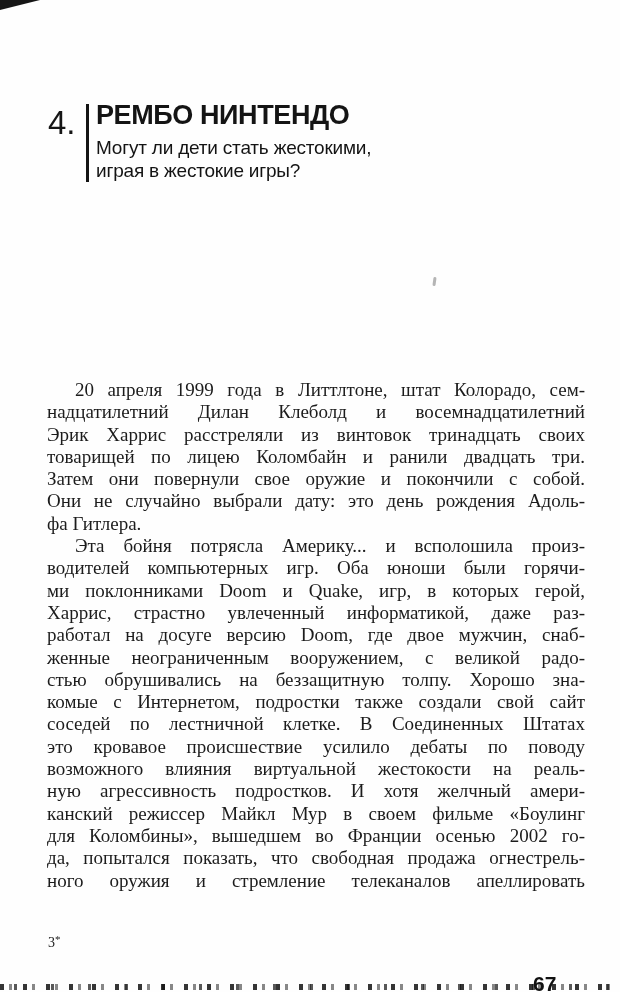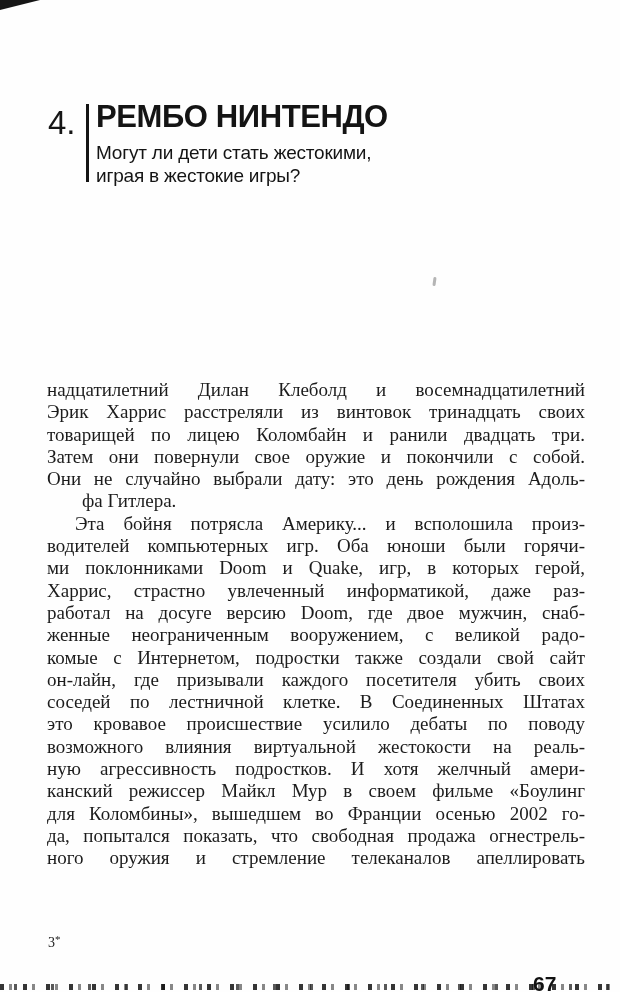--- a/index.html
+++ b/index.html
@@ -15,35 +15,35 @@
     position: absolute; left: 0; top: 5px;
     font-family: "Liberation Sans", sans-serif;
     font-size: 33px; line-height: 1; font-weight: 400; color: #161616;
   }
   .chapter-rule {
     position: absolute; left: 38px; top: 3px;
     width: 3px; height: 78px; background: #141414;
   }
   .chapter-titles { margin-left: 48px; font-family: "Liberation Sans", sans-serif; color: #141414; }
   .chapter-title {
-    margin: 0 0 7px 0; font-size: 31px; font-weight: 700;
+    margin: 0 0 7px 0; font-size: 27px; font-weight: 700;
     letter-spacing: -0.4px; line-height: 1.05; white-space: nowrap;
   }
   .chapter-subtitle {
     font-size: 19px; line-height: 23px; letter-spacing: -0.2px;
     font-weight: 400; white-space: nowrap;
   }
 
   
   .body-text {
     position: absolute; left: 47px; top: 379px; width: 538px;
     font-size: 19px; line-height: 22.3px; color: #1c1c1c;
   }
   .ln { text-align: justify; text-align-last: justify; }
-  .ln.end { text-align-last: left; margin-left: 35px; }
+  .ln.end { text-align-last: left; }
   .ln.ind { text-indent: 28px; }
   .it { }
 
   
   .footer-sig {
     position: absolute; left: 48px; top: 933px;
     font-size: 14px; color: #222;
   }
   .footer-sig .star { font-size: 11px; vertical-align: 4px; }
   .page-number {
@@ -85,36 +85,37 @@
     <div class="chapter-rule"></div>
     <div class="chapter-titles">
       <h1 class="chapter-title">РЕМБО НИНТЕНДО</h1>
       <div class="chapter-subtitle">Могут ли дети стать жестокими,</div>
       <div class="chapter-subtitle">играя в жестокие игры?</div>
     </div>
   </div>
 
   <div class="body-text">
     <div class="paragraph">
+      <div class="ln ind">20 апреля 1999 года в Литтлтоне, штат Колорадо, сем-</div>
       <div class="ln">надцатилетний Дилан Клеболд и восемнадцатилетний</div>
       <div class="ln it">Эрик Харрис расстреляли из винтовок тринадцать своих</div>
       <div class="ln">товарищей по лицею Коломбайн и ранили двадцать три.</div>
       <div class="ln"><span>Затем они повернули свое оружие и покончили </span><span class="it">с</span><span> собой.</span></div>
       <div class="ln">Они не случайно выбрали дату: это день рождения Адоль-</div>
       <div class="ln end">фа Гитлера.</div>
     </div>
     <div class="paragraph">
       <div class="ln ind">Эта бойня потрясла Америку... и всполошила произ-</div>
       <div class="ln">водителей компьютерных игр. Оба юноши были горячи-</div>
       <div class="ln">ми поклонниками Doom и Quake, игр, в которых герой,</div>
       <div class="ln">Харрис, страстно увлеченный информатикой, даже раз-</div>
       <div class="ln">работал на досуге версию Doom, где двое мужчин, снаб-</div>
       <div class="ln">женные неограниченным вооружением, с великой радо-</div>
+      <div class="ln">стью обрушивались на беззащитную толпу. Хорошо зна-</div>
       <div class="ln">комые с Интернетом, подростки также создали свой сайт</div>
-      <div class="ln">он-лайн, где призывали каждого посетителя убить своих</div>
       <div class="ln">соседей по лестничной клетке. В Соединенных Штатах</div>
       <div class="ln">это кровавое происшествие усилило дебаты по поводу</div>
       <div class="ln">возможного влияния виртуальной жестокости на реаль-</div>
       <div class="ln">ную агрессивность подростков. И хотя желчный амери-</div>
       <div class="ln">канский режиссер Майкл Мур в своем фильме «Боулинг</div>
       <div class="ln">для Коломбины», вышедшем во Франции осенью 2002 го-</div>
       <div class="ln">да, попытался показать, что свободная продажа огнестрель-</div>
       <div class="ln">ного оружия и стремление телеканалов апеллировать</div>
     </div>
   </div>

